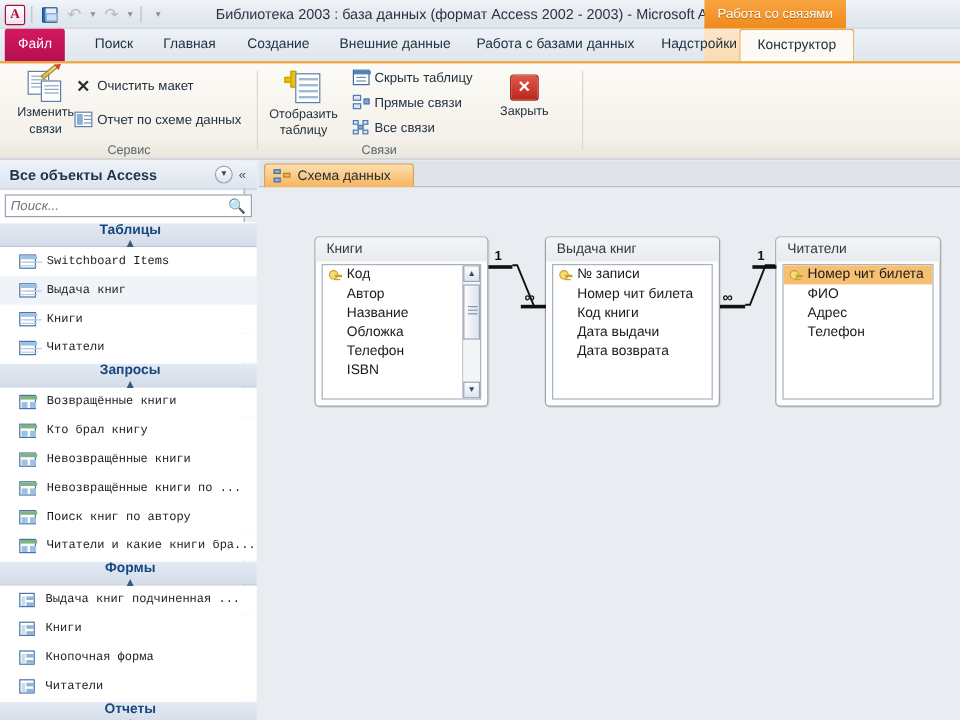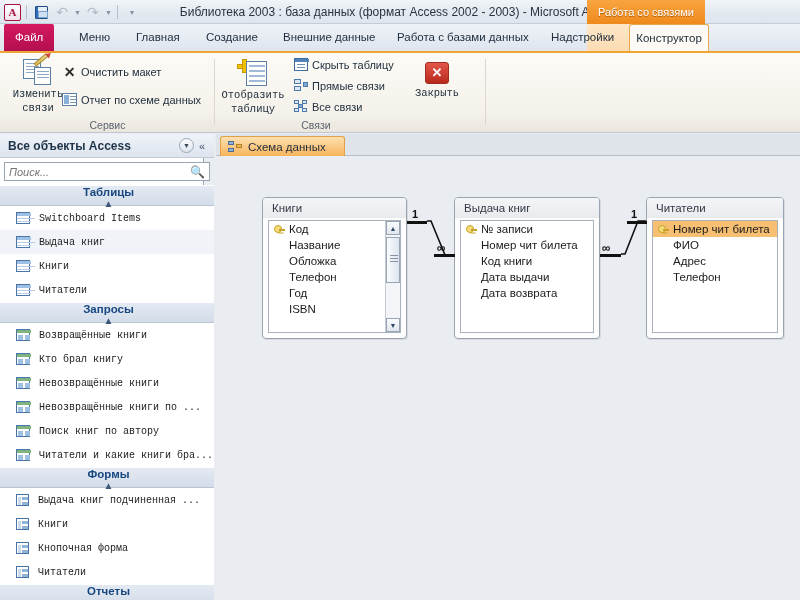--- a/index.html
+++ b/index.html
@@ -76,21 +76,21 @@
   }
   .rgroup { position:absolute; top:0; height:80px; }
   .rgroup-label {
     position:absolute; bottom:2px; left:0; width:100%; text-align:center;
     font-size:10.5px; color:#5b6470;
   }
   .rgroup-div { position:absolute; top:6px; width:1px; height:66px; background:#dcd8d0; }
   .big-btn {
     position:absolute; text-align:center; width:66px; cursor:default;
   }
-  .big-btn .lbl { font-size:10.5px; color:#22313f; line-height:11.5px; display:block; margin-top:2px;font-family:Liberation Mono, monospace; }
+  .big-btn .lbl { font-size:10.5px; color:#22313f; line-height:11.5px; display:block; margin-top:2px; }
   .small-btn { position:absolute; display:flex; align-items:center; gap:4px; cursor:default; white-space:nowrap; }
   .small-btn .lbl { font-size:11px; color:#22313f; }
 
   
   .ic-edit-rel { width:30px; height:28px; position:relative; margin:0 auto; }
   .ic-edit-rel .sheet1 { position:absolute; left:0; top:0; width:18px; height:20px; background:#fff; border:1px solid #5e7fa5; }
   .ic-edit-rel .sheet1:after { content:""; position:absolute; left:2px; top:3px; width:13px; height:1px; box-shadow:0 3px 0 #8fa8c4,0 6px 0 #8fa8c4,0 9px 0 #8fa8c4; background:#8fa8c4; }
   .ic-edit-rel .sheet2 { position:absolute; left:11px; top:8px; width:17px; height:18px; background:#fff; border:1px solid #5e7fa5; }
   .ic-edit-rel .sheet2:after { content:""; position:absolute; left:2px; top:3px; width:12px; height:1px; box-shadow:0 3px 0 #8fa8c4,0 6px 0 #8fa8c4; background:#8fa8c4; }
   .ic-edit-rel .pencil { position:absolute; left:10px; top:-1px; width:16px; height:4px; background:linear-gradient(to right,#d8b84a,#f2d978); transform:rotate(-40deg); border:1px solid #a8892c; }
@@ -263,27 +263,27 @@
         <span class="tiny-caret">▼</span>
       </div>
   </div>
   <div id="title-text">Библиотека 2003 : база данных (формат Access 2002 - 2003)  -  Microsoft Access</div>
   <div id="ctx-tab-label">Работа со связями</div>
 </div>
 
 <div id="tabstrip">
   <div id="ctx-band"></div>
   <div class="tab file" style="left:4px;">Файл</div>
-  <div class="tab" style="left:68px;">Меню</div>
+  <div class="tab" style="left:68px;">Поиск</div>
   <div class="tab" style="left:125px;">Главная</div>
   <div class="tab" style="left:195px;">Создание</div>
   <div class="tab" style="left:272px;">Внешние данные</div>
   <div class="tab" style="left:386px;">Работа с базами данных</div>
   <div class="tab" style="left:540px;">Надстройки</div>
-  <div class="tab active" style="left:629px; width:80px; text-align:center; padding:0;">Конструктор</div>
+  <div class="tab active" style="left:616px; width:96px; text-align:center; padding:0;">Конструктор</div>
 </div>
 <div id="ribbon-top-rule"></div>
 
 <div id="ribbon">
 
   <div class="rgroup" style="left:0; width:215px;">
     <div class="big-btn" style="left:5px; top:6px;">
       <div class="ic-edit-rel">
         <span class="sheet1"></span>
           <span class="sheet2"></span>
@@ -450,24 +450,24 @@
       <span class="lbl">Схема данных</span>
     </div>
   </div>
 
   <div id="canvas">
 
     <div class="tblbox" style="left:46px; top:40px; width:145px; height:142px;">
       <div class="cap">Книги</div>
       <div class="fieldwrap">
         <div class="fld"><span class="key"></span><span>Код</span></div>
+        <div class="fld"><span>Автор</span></div>
         <div class="fld"><span>Название</span></div>
         <div class="fld"><span>Обложка</span></div>
         <div class="fld"><span>Телефон</span></div>
-        <div class="fld"><span>Год</span></div>
         <div class="fld"><span>ISBN</span></div>
         <div class="vscroll">
           <div class="arw up">▲</div>
           <div class="thumb"></div>
           <div class="arw dn">▼</div>
         </div>
       </div>
     </div>
 
     <div class="tblbox" style="left:238px; top:40px; width:146px; height:142px;">

